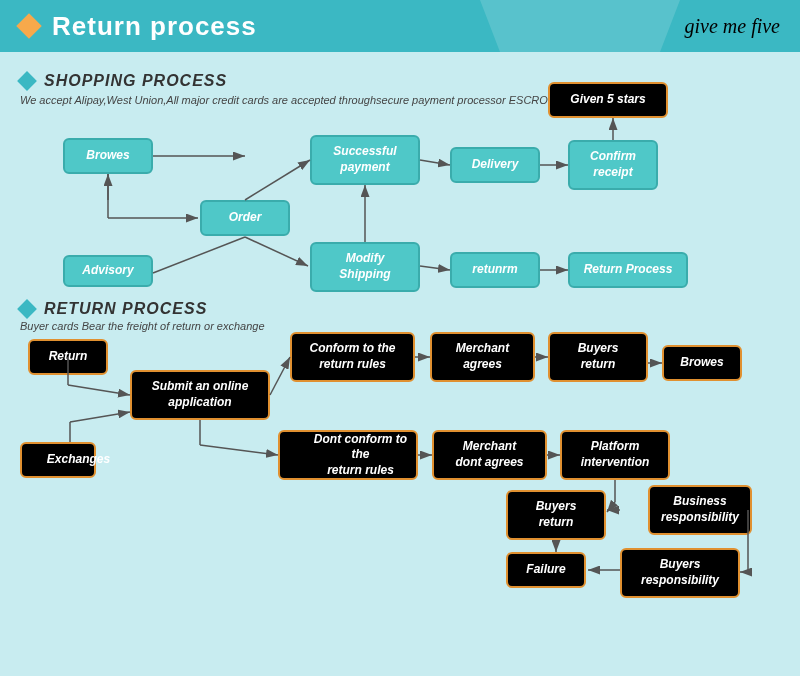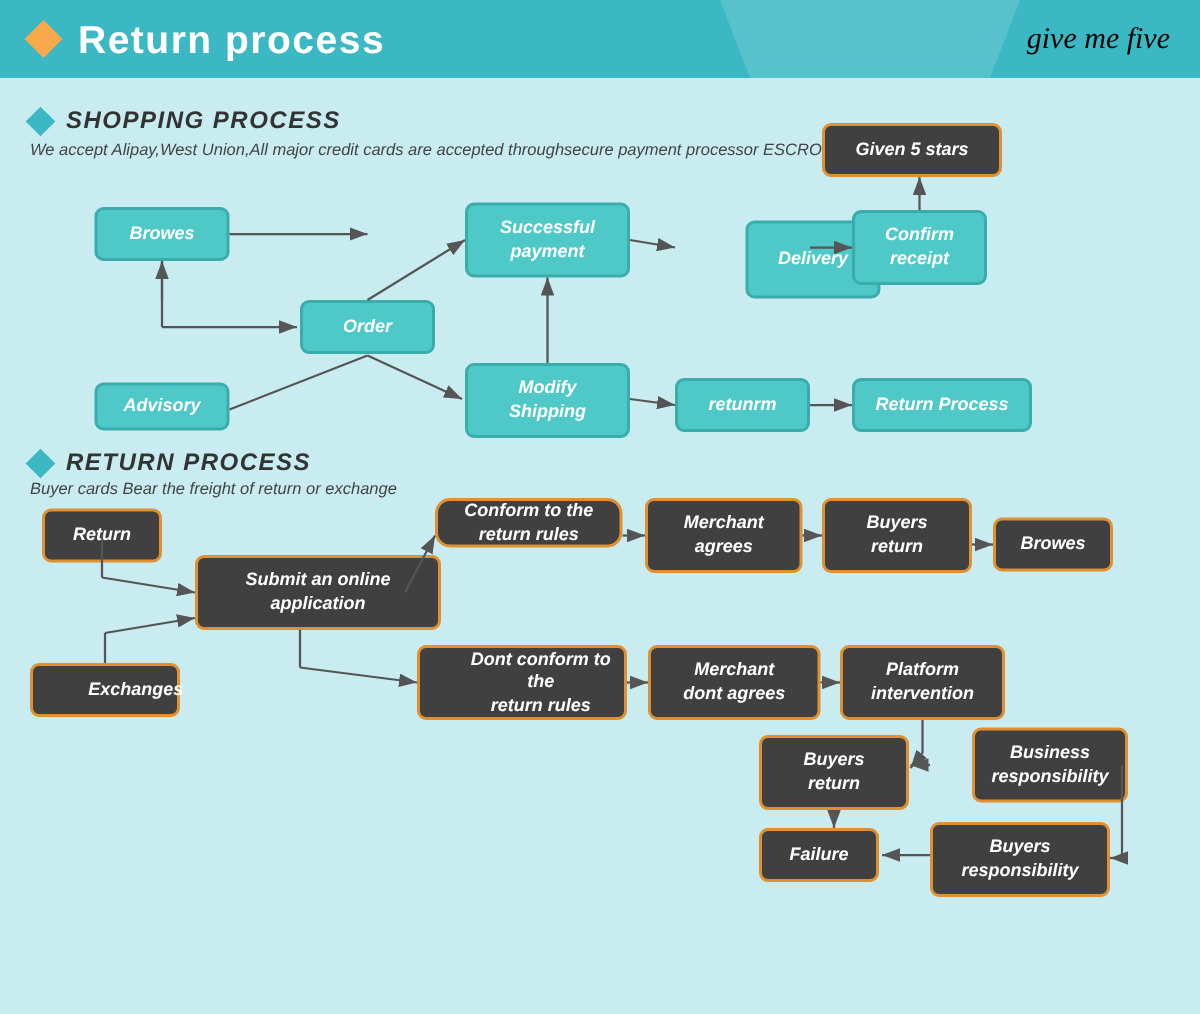--- a/index.html
+++ b/index.html
@@ -98,21 +98,21 @@
       font-weight: bold;
       line-height: 1.3;
       position: absolute;
     }
     .teal-box {
       background: #4fc8c8;
       color: white;
       border: 2px solid #3aacac;
     }
     .orange-box {
-      background: #404040;
+      background: #000000;
       color: white;
       border: 2px solid #e09030;
     }
 
     
     .arrows-svg {
       position: absolute;
       top: 0; left: 0;
       width: 800px;
       height: 676px;
@@ -151,21 +151,21 @@
   <div class="flow-box teal-box" style="left:310px; top:190px; width:110px; height:50px;">
     <span style="white-space:pre-line;">Modify
 Shipping</span>
   </div>
 
   <div class="flow-box teal-box" style="left:310px; top:83px; width:110px; height:50px;">
     <span style="white-space:pre-line;">Successful
 payment</span>
   </div>
 
-  <div class="flow-box teal-box" style="left:450px; top:95px; width:90px; height:52px;margin-left:47px;">
+  <div class="flow-box teal-box" style="left:450px; top:95px; width:90px; height:36px;">
     <span>Delivery</span>
   </div>
 
   <div class="flow-box teal-box" style="left:568px; top:88px; width:90px; height:50px;">
     <span style="white-space:pre-line;">Confirm
 receipt</span>
   </div>
 
   <div class="flow-box orange-box" style="left:548px; top:30px; width:120px; height:36px;">
     <span>Given 5 stars</span>
@@ -182,29 +182,29 @@
   <div class="section-header" style="position:absolute; top:248px; left:20px;">
     <div class="section-diamond"></div>
     <span class="section-title">RETURN PROCESS</span>
   </div>
   <div class="section-desc" style="position:absolute; top:268px; left:20px;">Buyer cards Bear the freight of return or exchange</div>
 
   <div class="flow-box orange-box" style="left:28px; top:287px; width:80px; height:36px;">
     <span>Return</span>
   </div>
 
-  <div class="flow-box orange-box" style="left:130px; top:318px; width:164px; height:50px;">
+  <div class="flow-box orange-box" style="left:130px; top:318px; width:140px; height:50px;">
     <span style="white-space:pre-line; text-align:center;">Submit an online<br>application</span>
   </div>
 
-  <div class="flow-box orange-box" style="left:20px; top:390px; width:100px; height:36px;padding-left:41px;">
+  <div class="flow-box orange-box" style="left:20px; top:390px; width:76px; height:36px;padding-left:41px;">
     <span>Exchanges</span>
   </div>
 
-  <div class="flow-box orange-box" style="left:290px; top:280px; width:125px; height:33px;border-radius:10px;">
+  <div class="flow-box orange-box" style="left:290px; top:280px; width:125px; height:50px;">
     <span style="white-space:pre-line; text-align:center;">Conform to the<br>return rules</span>
   </div>
 
   <div class="flow-box orange-box" style="left:430px; top:280px; width:105px; height:50px;">
     <span style="white-space:pre-line; text-align:center;">Merchant<br>agrees</span>
   </div>
 
   <div class="flow-box orange-box" style="left:548px; top:280px; width:100px; height:50px;">
     <span style="white-space:pre-line; text-align:center;">Buyers<br>return</span>
   </div>

